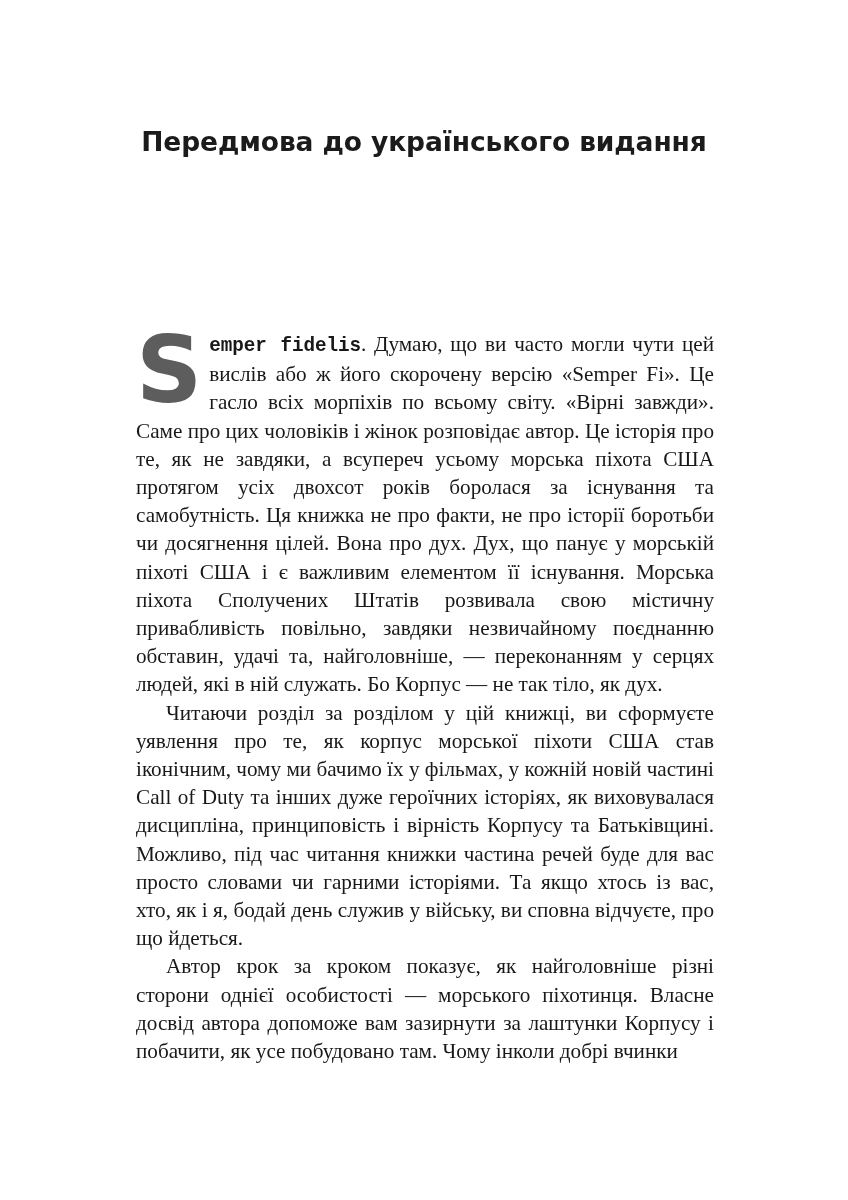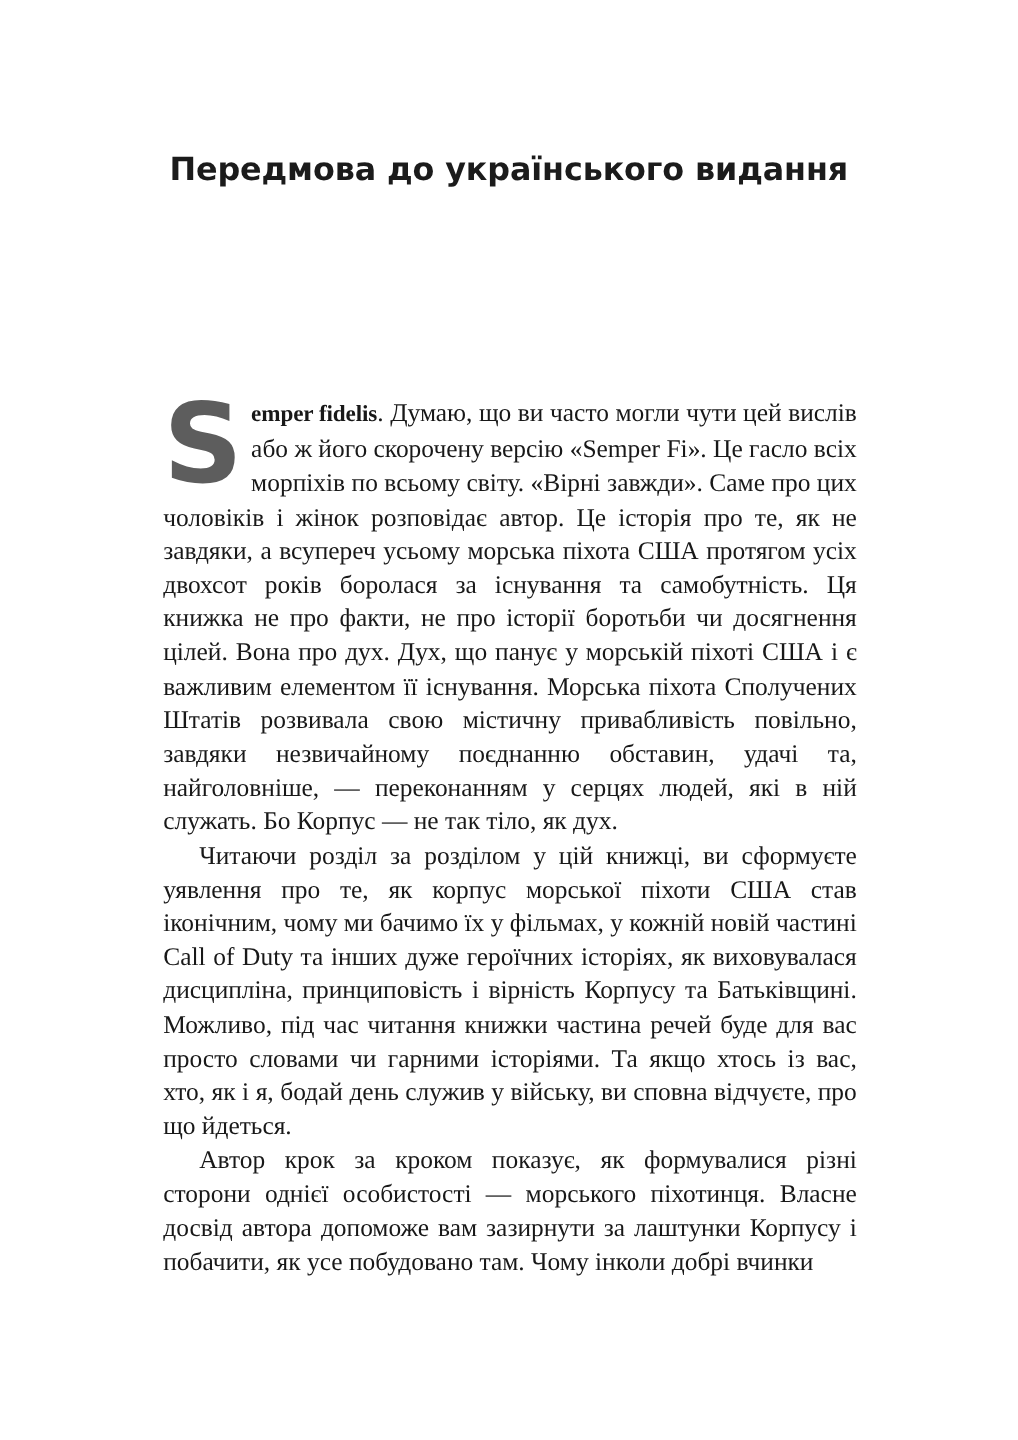--- a/index.html
+++ b/index.html
@@ -69,21 +69,21 @@
     font-weight: bold;
     font-size: 92px;
     line-height: 70px;
     color: #5d5d5d;
     margin: 6px 7px 0 0;
     padding: 0;
     -webkit-font-smoothing: antialiased;
   }
 
   .lead-bold {
-    font-family: Liberation Serif, serif;
+    font-family: Liberation Mono, monospace;
     font-weight: bold;
     font-size: 19.3px;
     letter-spacing: -0.1px;
   }
 
   .ital {
   }
 
   
   .para:last-child { margin-bottom: 0; }
@@ -96,16 +96,16 @@
   <h1 class="chapter-title">Передмова до українського видання</h1>
 
   <div class="textblock">
 
     <p class="para first">
       <span class="dropcap">S</span><span class="lead-bold">emper fidelis</span><span>. Думаю, що ви часто могли чути цей вислів або ж його скорочену версію «Semper Fi». Це гасло всіх морпіхів по всьому світу. </span><span class="ital">«Вірні завжди»</span><span>. Саме про цих чоловіків і жінок розповідає автор. Це історія про те, як не завдяки, а всупереч усьому морська піхота США протягом усіх двохсот років боролася за існування та самобутність. Ця книжка не про факти, не про історії боротьби чи досягнення цілей. Вона про дух. Дух, що панує у морській піхоті США і є важливим елементом її існування. Морська піхота Сполучених Штатів розвивала свою містичну привабливість повільно, завдяки незвичайному поєднанню обставин, удачі та, найголовніше, — переконанням у серцях людей, які в ній служать. Бо Корпус — не так тіло, як дух.</span>
     </p>
 
     <p class="para"><span>Читаючи розділ за розділом у цій книжці, ви сформуєте уявлення про те, як корпус морської піхоти США став іконічним, чому ми бачимо їх у фільмах, у кожній новій частині Call of Duty та інших дуже героїчних історіях, як виховувалася дисципліна, принциповість і вірність Корпусу та Батьківщині. Можливо, під час читання книжки частина речей буде для вас просто словами чи гарними історіями. Та якщо хтось із вас, хто, як і я, бодай день служив у війську, ви сповна відчуєте, про що йдеться.</span></p>
 
-    <p class="para"><span>Автор крок за кроком показує, як формувалися різні сторони однієї особистості — морського піхотинця. Власне досвід автора допоможе вам зазирнути за лаштунки Корпусу і побачити, як усе побудовано там. Чому інколи добрі вчинки</span></p>
+    <p class="para"><span>Автор крок за кроком показує, як найголовніше різні сторони однієї особистості — морського піхотинця. Власне досвід автора допоможе вам зазирнути за лаштунки Корпусу і побачити, як усе побудовано там. Чому інколи добрі вчинки</span></p>
 
   </div>
 </div>
 
 </body></html>

